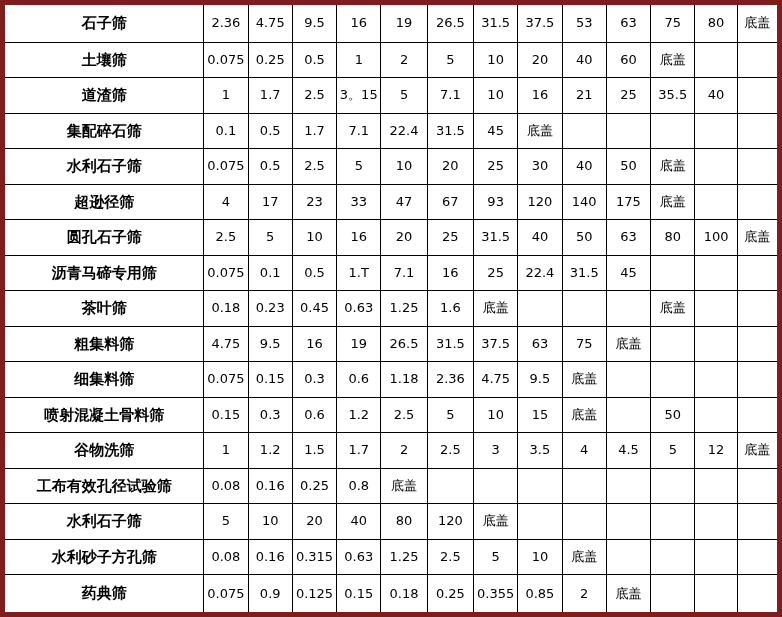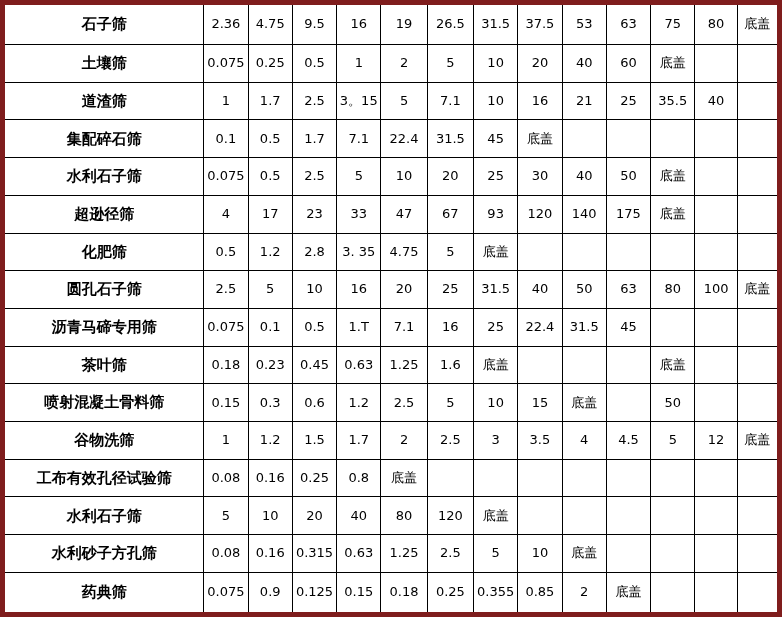--- a/index.html
+++ b/index.html
@@ -156,36 +156,20 @@
         <td>67</td>
         <td>93</td>
         <td>120</td>
         <td>140</td>
         <td>175</td>
         <td>底盖</td>
         <td class="empty"></td>
         <td class="empty"></td>
       </tr>
       <tr>
-        <td class="rowlabel">化肥筛</td>
-        <td>0.5</td>
-        <td>1.2</td>
-        <td>2.8</td>
-        <td>3. 35</td>
-        <td>4.75</td>
-        <td>5</td>
-        <td>底盖</td>
-        <td class="empty"></td>
-        <td class="empty"></td>
-        <td class="empty"></td>
-        <td class="empty"></td>
-        <td class="empty"></td>
-        <td class="empty"></td>
-      </tr>
-      <tr>
         <td class="rowlabel">圆孔石子筛</td>
         <td>2.5</td>
         <td>5</td>
         <td>10</td>
         <td>16</td>
         <td>20</td>
         <td>25</td>
         <td>31.5</td>
         <td>40</td>
         <td>50</td>
@@ -216,20 +200,52 @@
         <td>0.23</td>
         <td>0.45</td>
         <td>0.63</td>
         <td>1.25</td>
         <td>1.6</td>
         <td>底盖</td>
         <td class="empty"></td>
         <td class="empty"></td>
         <td class="empty"></td>
         <td>底盖</td>
+        <td class="empty"></td>
+        <td class="empty"></td>
+      </tr>
+      <tr>
+        <td class="rowlabel">粗集料筛</td>
+        <td>4.75</td>
+        <td>9.5</td>
+        <td>16</td>
+        <td>19</td>
+        <td>26.5</td>
+        <td>31.5</td>
+        <td>37.5</td>
+        <td>63</td>
+        <td>75</td>
+        <td>底盖</td>
+        <td class="empty"></td>
+        <td class="empty"></td>
+        <td class="empty"></td>
+      </tr>
+      <tr>
+        <td class="rowlabel">细集料筛</td>
+        <td>0.075</td>
+        <td>0.15</td>
+        <td>0.3</td>
+        <td>0.6</td>
+        <td>1.18</td>
+        <td>2.36</td>
+        <td>4.75</td>
+        <td>9.5</td>
+        <td>底盖</td>
+        <td class="empty"></td>
+        <td class="empty"></td>
         <td class="empty"></td>
         <td class="empty"></td>
       </tr>
       <tr>
         <td class="rowlabel">喷射混凝土骨料筛</td>
         <td>0.15</td>
         <td>0.3</td>
         <td>0.6</td>
         <td>1.2</td>
         <td>2.5</td>

